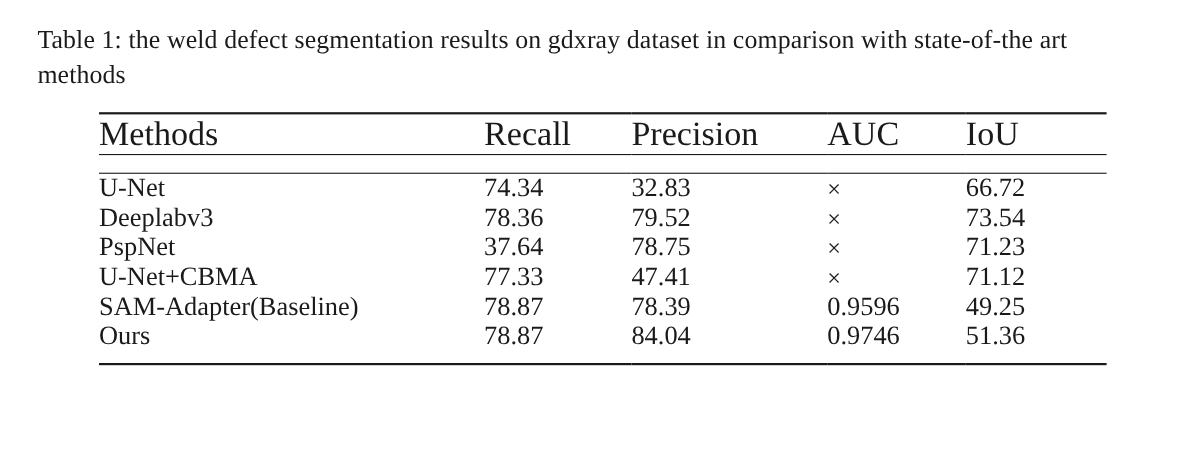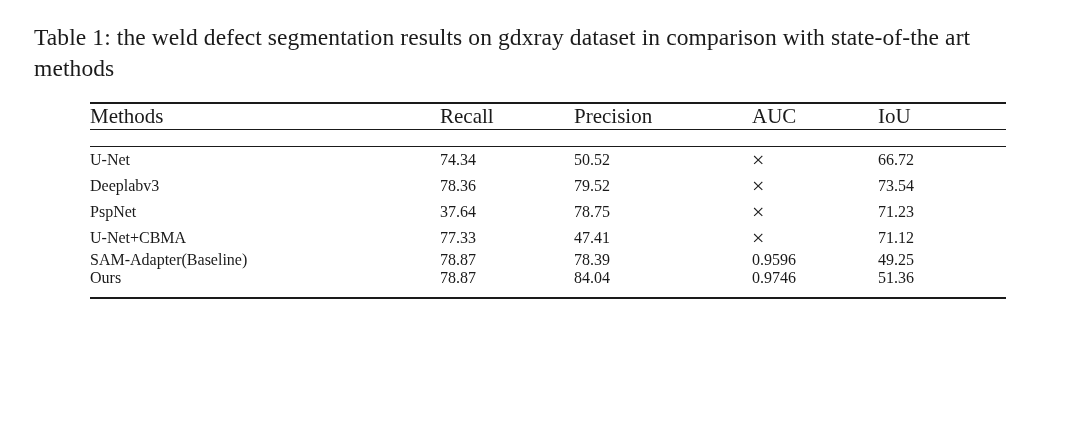--- a/index.html
+++ b/index.html
@@ -46,27 +46,27 @@
     white-space: nowrap;
   }
   
   .col-method { width: 350px; }
   .col-recall { width: 134px; }
   .col-precision { width: 178px; }
   .col-auc { width: 126px; }
   .col-iou { width: 128px; }
 
   thead th {
-    font-size: 21px;
+    font-size: 31px;
     font-weight: bold;
     padding-top: 9px;
     padding-bottom: 9px;
   }
   tbody td {
-    font-size: 16px;
+    font-size: 24px;
     padding-top: 6.5px;
     padding-bottom: 6.5px;
   }
   tbody tr:first-child td { padding-top: 11px; }
   tbody tr:last-child td { padding-bottom: 10px; margin-top: 11px; }
 
   .rule-top {
     border-top: 2.4px solid #1a1a1a;
   }
   .rule-bottom {
@@ -111,21 +111,21 @@
           <td></td>
           <td></td>
           <td></td>
           <td></td>
           <td></td>
         </tr>
 
         <tr>
           <td>U-Net</td>
           <td>74.34</td>
-          <td>50.52</td>
+          <td>32.83</td>
           <td class="cross">×</td>
           <td>66.72</td>
         </tr>
 
         <tr>
           <td>Deeplabv3</td>
           <td>78.36</td>
           <td>79.52</td>
           <td class="cross">×</td>
           <td class="bold">73.54</td>

